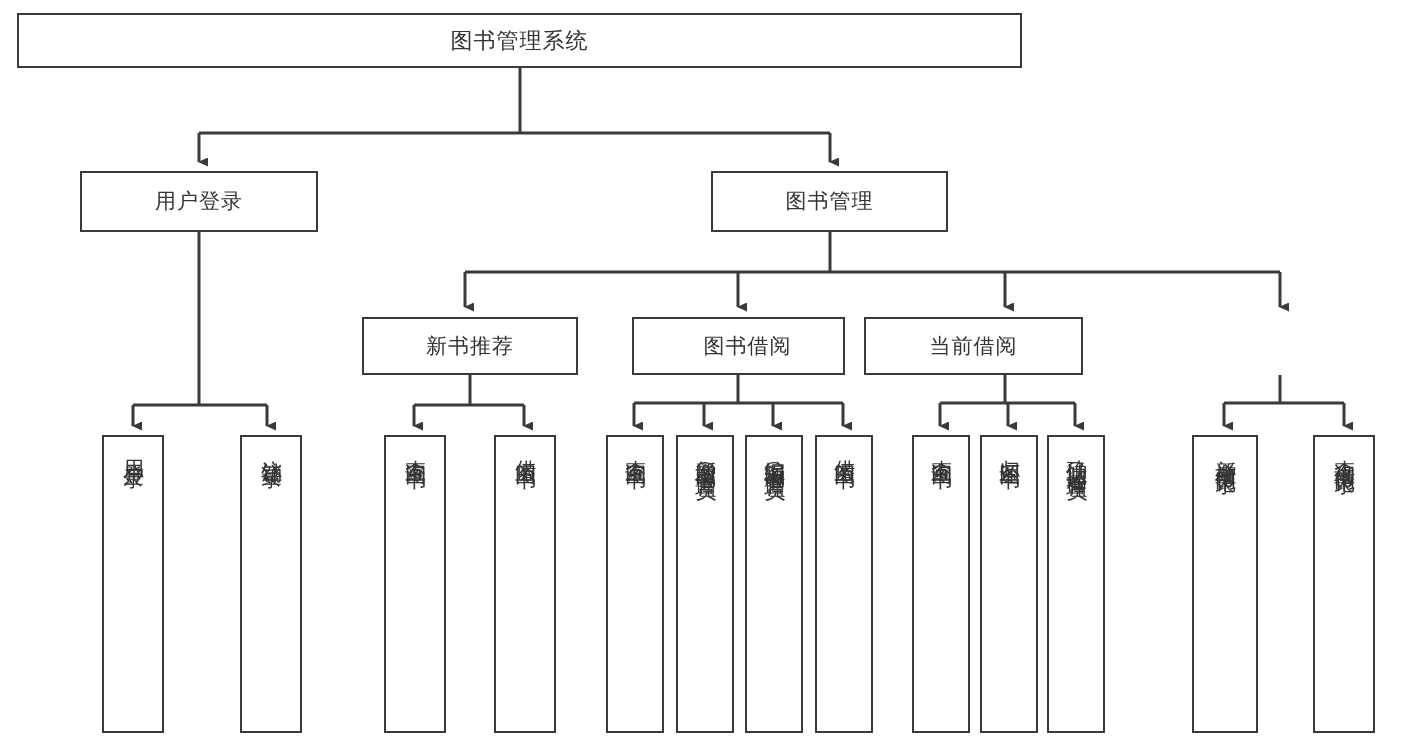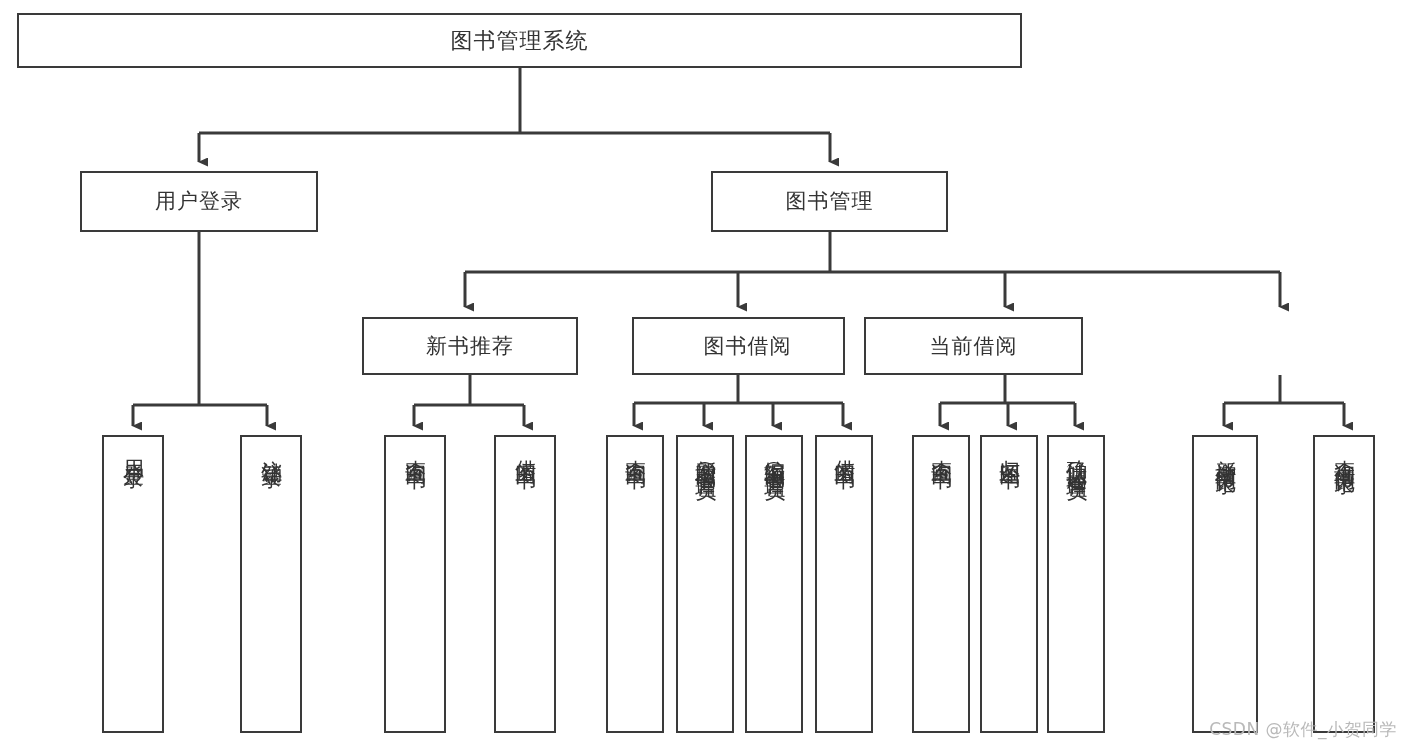--- a/index.html
+++ b/index.html
@@ -173,15 +173,14 @@
     <span class="node-label">确认归还（管理员）</span>
   </div>
 
   <div class="node leaf" style="left:1192px;top:435px;width:66px;height:298px;">
     <span class="node-label">新增借阅记录</span>
   </div>
   <div class="node leaf" style="left:1313px;top:435px;width:62px;height:298px;">
     <span class="node-label">查询借阅记录</span>
   </div>
 
-  <div class="watermark">CSDN @软件_小贺同学</div>
 
 </div>
 
 </body></html>

